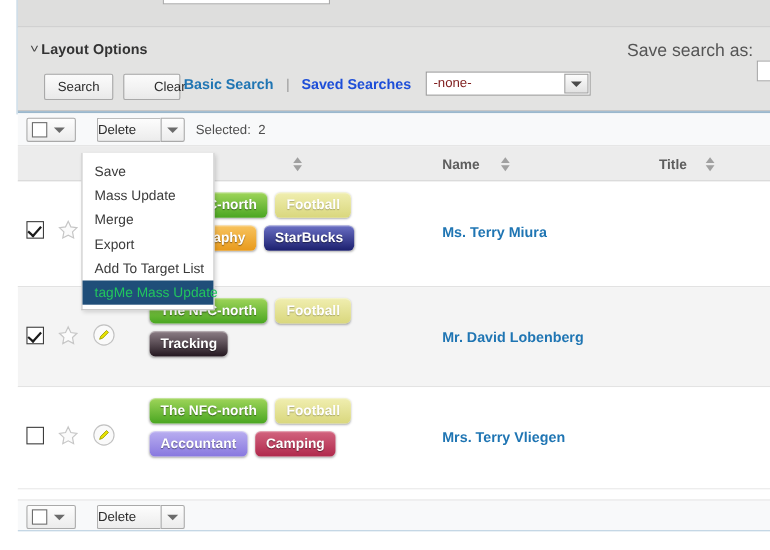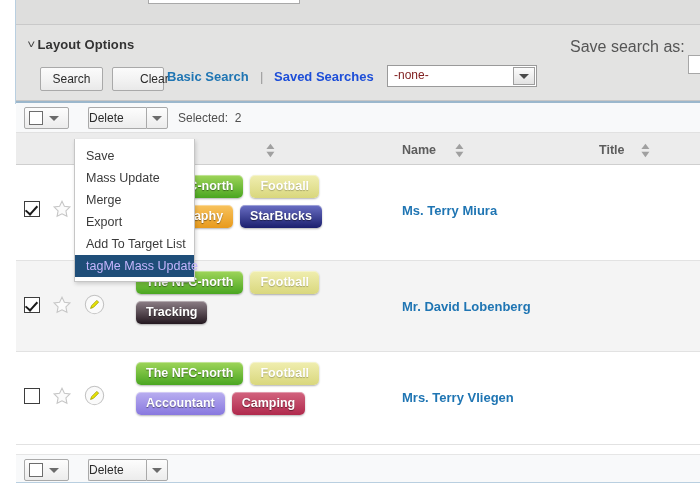--- a/index.html
+++ b/index.html
@@ -210,21 +210,21 @@
     padding: 6px 0 4px 0;
     box-sizing: border-box;
   }
   .dd-item {
     height: 22px; line-height: 22px;
     padding-left: 11px;
     font-size: 12.5px; color: #3b3b3b;
     white-space: nowrap; cursor: pointer;
   }
   .dd-item.active {
-    background: #1f4e79; color: #c4b5fd;
+    background: #1f4e79; color: #22c55e;
   }
 
   
   .colhdr {
     position: absolute; left: 0; top: 30px;
     width: 684px; height: 32px;
     background: #ececec;
     border-bottom: 1px solid #cfcfcf;
     box-sizing: border-box;
   }

